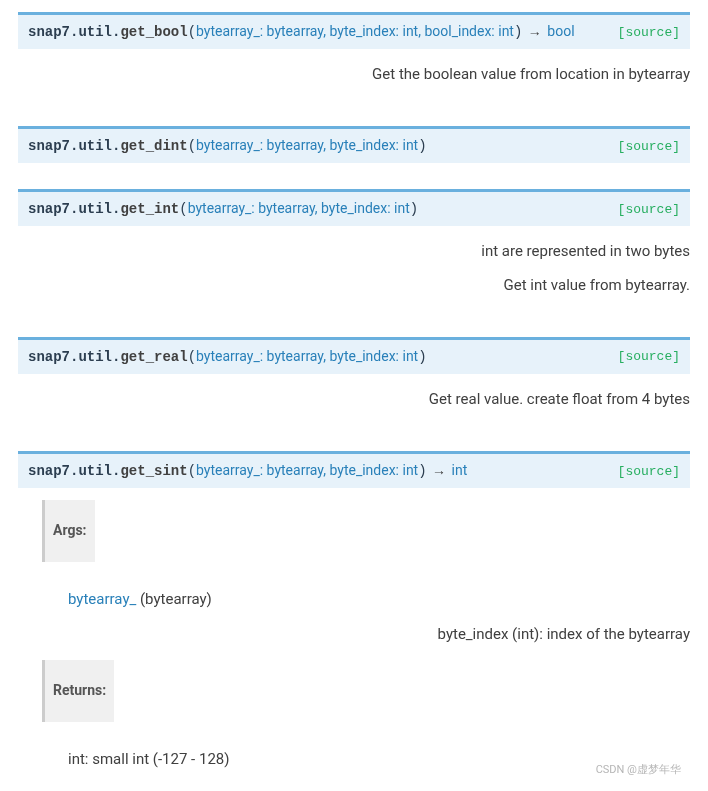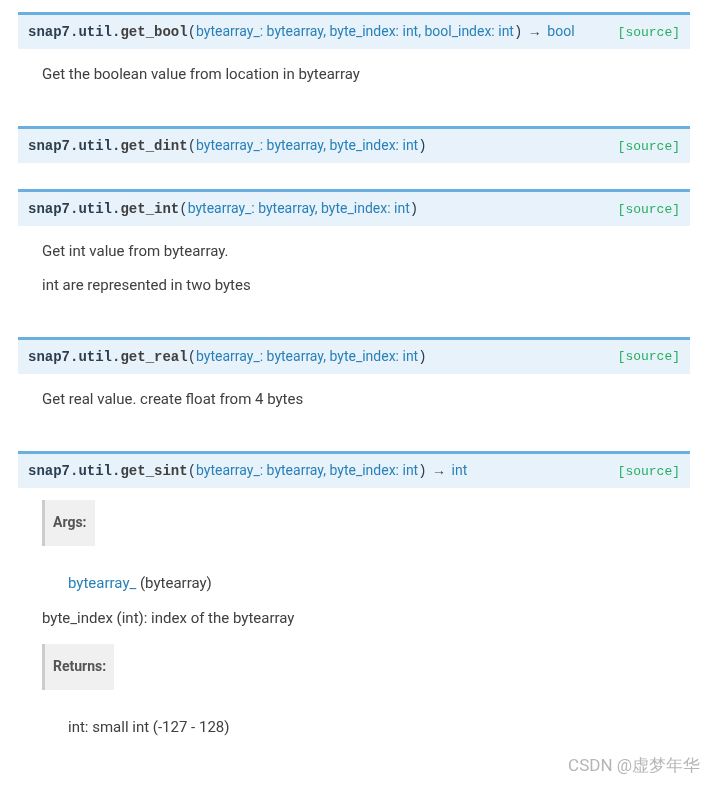--- a/index.html
+++ b/index.html
@@ -57,41 +57,41 @@
     text-decoration: none;
     white-space: nowrap;
     padding-left: 12px;
     text-align: center;
   }
   .desc {
     padding: 8px 0 4px 24px;
     color: #404040;
     line-height: 1.55;
   }
-  .desc p { margin: 6px 0 10px 0; }
+  .desc p { margin: 6px 0 10px 0; text-align: right; }
   .field-header {
     display: inline-block;
     background: #f0f0f0;
     border-left: 3px solid #cccccc;
-    padding: 12px 8px;
+    padding: 20px 8px;
     font-weight: 700;
     color: #555;
     margin: 4px 6px 10px 0;
     font-size: 14px;
   }
   .field-body {
     margin: 16px 0 12px 26px;
   }
   .param-name-link { color: #2980b9; }
   .watermark {
     position: fixed;
-    right: 8px;
+    right: 27px;
     bottom: 14px;
     color: rgba(120,120,120,0.55);
-    font-size: 17px;
+    font-size: 11px;
     pointer-events: none;
   }
 </style>
 </head>
 <body>
 
 <div class="func-block">
   <div class="sig-header">
     <span class="sig-left">
       <span class="sig-mod">snap7.util.</span><span class="sig-name">get_bool</span><span class="sig-paren">(</span><span class="sig-params">bytearray_: bytearray, byte_index: int, bool_index: int</span><span class="sig-paren">)</span><span class="sig-arrow"> → </span><span class="sig-ret">bool</span>
@@ -113,22 +113,22 @@
 </div>
 
 <div class="func-block">
   <div class="sig-header">
     <span class="sig-left">
       <span class="sig-mod">snap7.util.</span><span class="sig-name">get_int</span><span class="sig-paren">(</span><span class="sig-params">bytearray_: bytearray, byte_index: int</span><span class="sig-paren">)</span>
     </span>
     <a class="source-link">[source]</a>
   </div>
   <div class="desc">
+    <p>int are represented in two bytes</p>
     <p>Get int value from bytearray.</p>
-    <p>int are represented in two bytes</p>
   </div>
 </div>
 
 <div class="func-block">
   <div class="sig-header">
     <span class="sig-left">
       <span class="sig-mod">snap7.util.</span><span class="sig-name">get_real</span><span class="sig-paren">(</span><span class="sig-params">bytearray_: bytearray, byte_index: int</span><span class="sig-paren">)</span>
     </span>
     <a class="source-link">[source]</a>
   </div>

